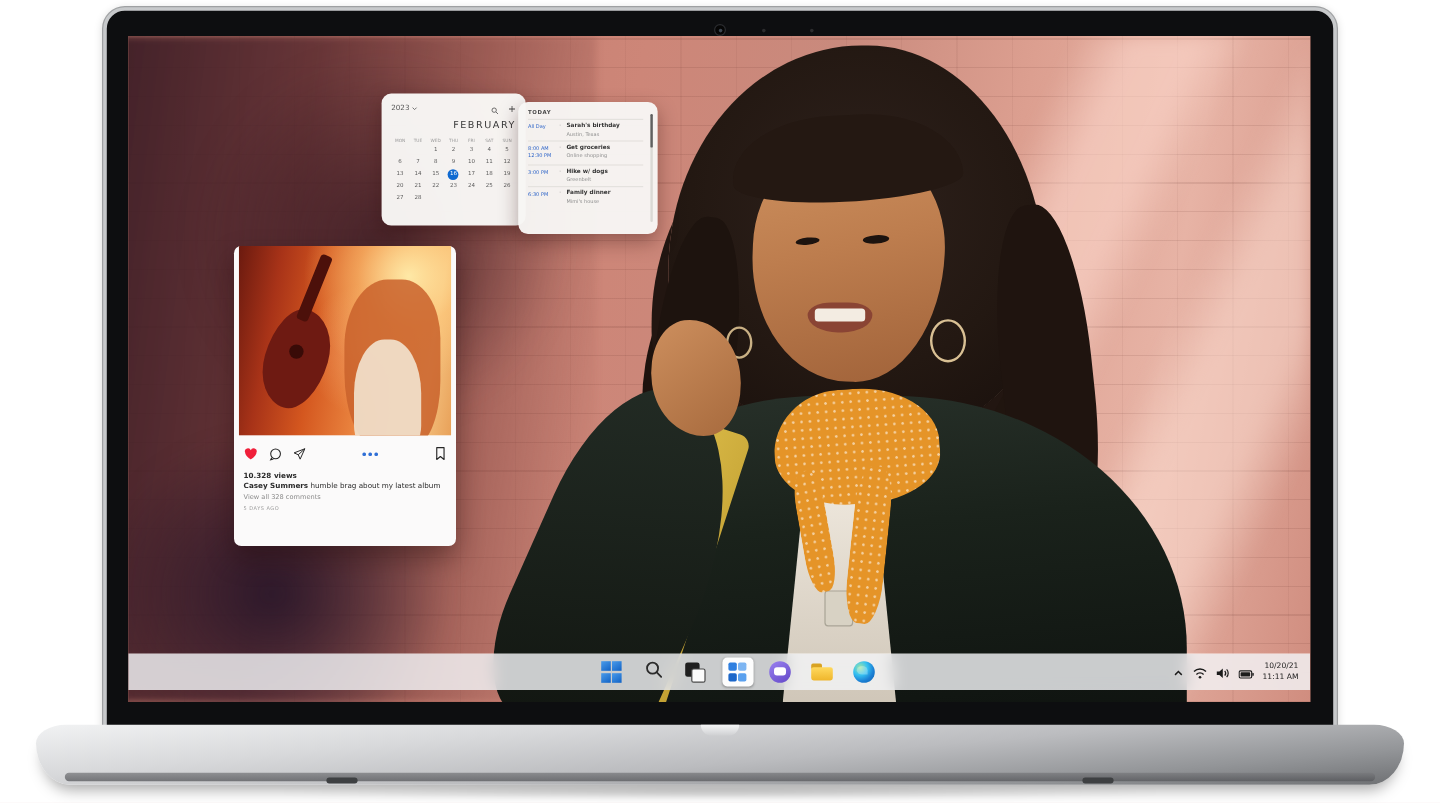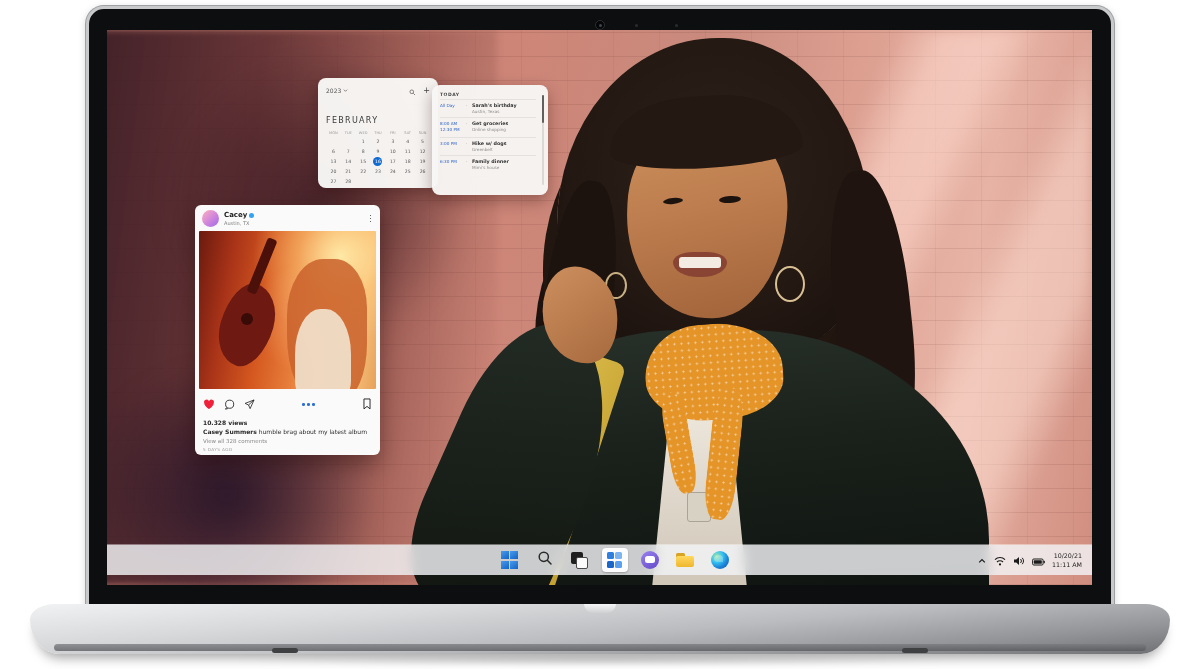--- a/index.html
+++ b/index.html
@@ -93,21 +93,21 @@
     background:linear-gradient(150deg,#cd8f5e,#a76a3d); border-radius:46% 54% 44% 56% / 50% 50% 50% 50%; }
 
   
   .cal { left:211px; top:48px; width:120px; height:110px; background:rgba(249,248,246,.97);
     border-radius:8px; box-shadow:0 6px 16px rgba(40,10,10,.35); padding:8px 8px 5px; }
   .cal-head { display:flex; align-items:center; height:9px; }
   .cal-year { font-size:6px; color:#555; }
   .cal-caret { margin-left:2px; display:inline-flex; }
   .cal-head .sp { flex:1; }
   .cal-plus { font-size:8px; color:#444; margin-left:7px; line-height:6px; }
-  .cal-month { margin-top:21px; font-size:8px; letter-spacing:1.3px; color:#3a3a3a; }
+  .cal-month { margin-top:5px; font-size:8px; letter-spacing:1.3px; color:#3a3a3a;text-align:right; }
   .cal-grid { margin-top:5px; display:grid; grid-template-columns:repeat(7,1fr); row-gap:1px; }
   .cal-dh { font-size:3.6px; color:#9a9a9a; text-align:center; height:6px; line-height:6px; }
   .cal-d { font-size:4.6px; color:#5c5c5c; text-align:center; height:9px; line-height:9px; }
   .cal-d.sel { background:#0f6ad1; color:#fff; border-radius:50%; width:9px; height:9px;
     justify-self:center; }
 
   
   .agd { left:325px; top:55px; width:116px; height:110px; background:rgba(247,246,244,.97);
     border-radius:8px; box-shadow:0 6px 16px rgba(40,10,10,.35); padding:7px 12px 5px 8px; }
   .agd-title { font-size:4.5px; font-weight:bold; letter-spacing:.5px; color:#4a4a4a; margin-bottom:2px; }
@@ -336,35 +336,20 @@
           <div class="agd-evt-title">Family dinner</div>
           <div class="agd-evt-sub">Mimi's house</div>
         </div>
       </div>
       <div class="abs agd-scroll">
         <div class="abs agd-thumb"></div>
       </div>
     </div>
 
     <div class="abs post">
-      <div class="post-head">
-        <div class="avatar"></div>
-        <div class="post-id">
-          <div class="post-name-row">
-            <span class="post-name">Cacey</span>
-            <span class="badge"></span>
-          </div>
-          <div class="post-loc">Austin, TX</div>
-        </div>
-        <div class="post-menu">
-            <i></i>
-            <i></i>
-            <i></i>
-          </div>
-      </div>
       <div class="post-img">
         <div class="fig-body"></div>
         <div class="fig-shirt"></div>
         <div class="uke-body"></div>
         <div class="uke-hole"></div>
         <div class="uke-neck"></div>
       </div>
       <div class="post-actions">
         <span>
           <svg width="12" height="11" viewBox="0 0 16 15">

